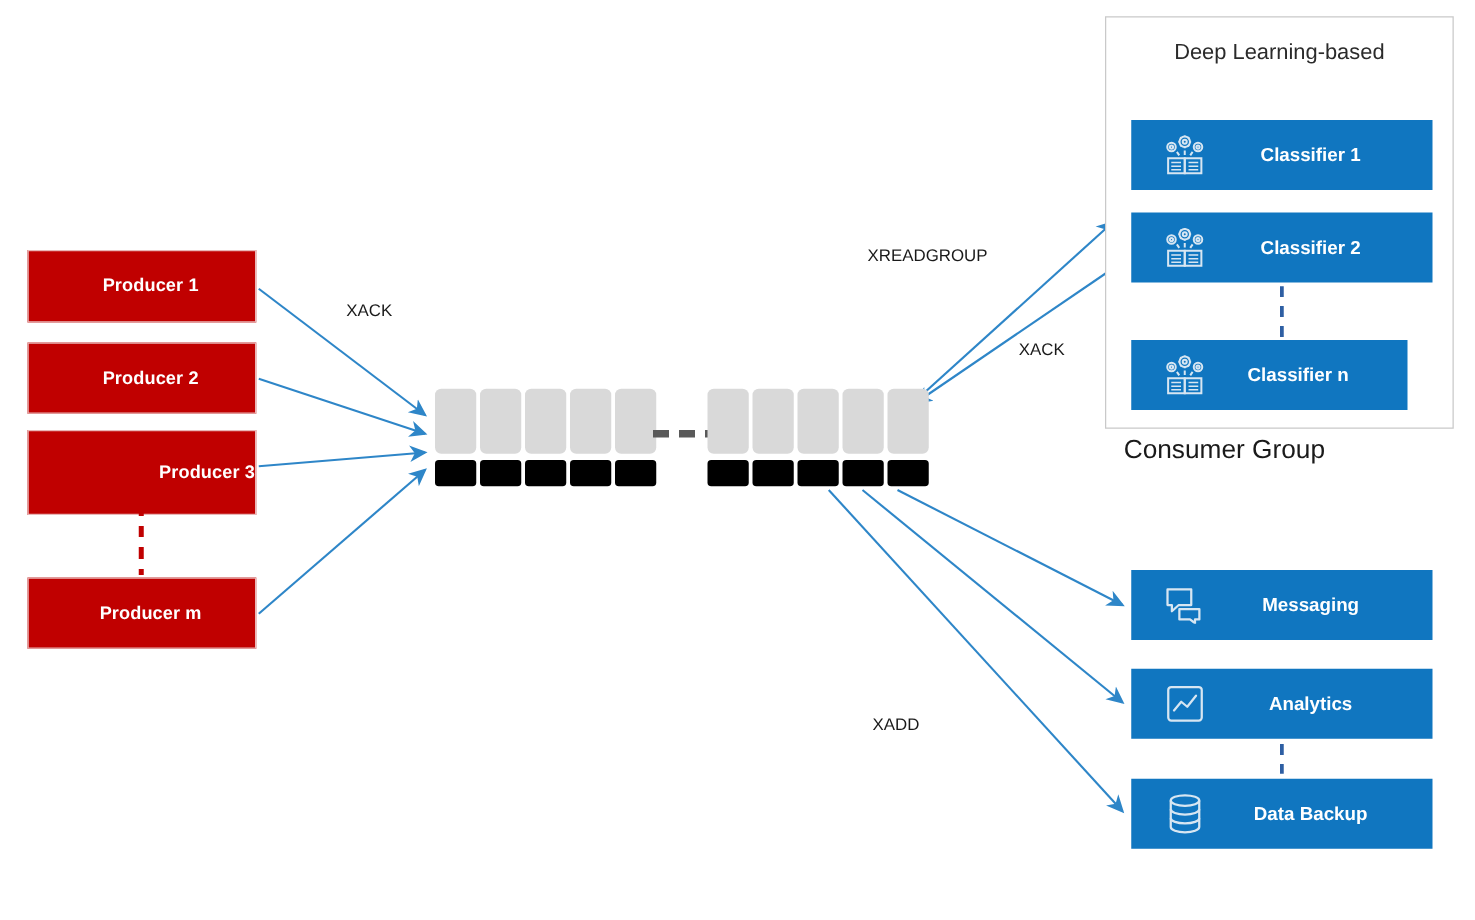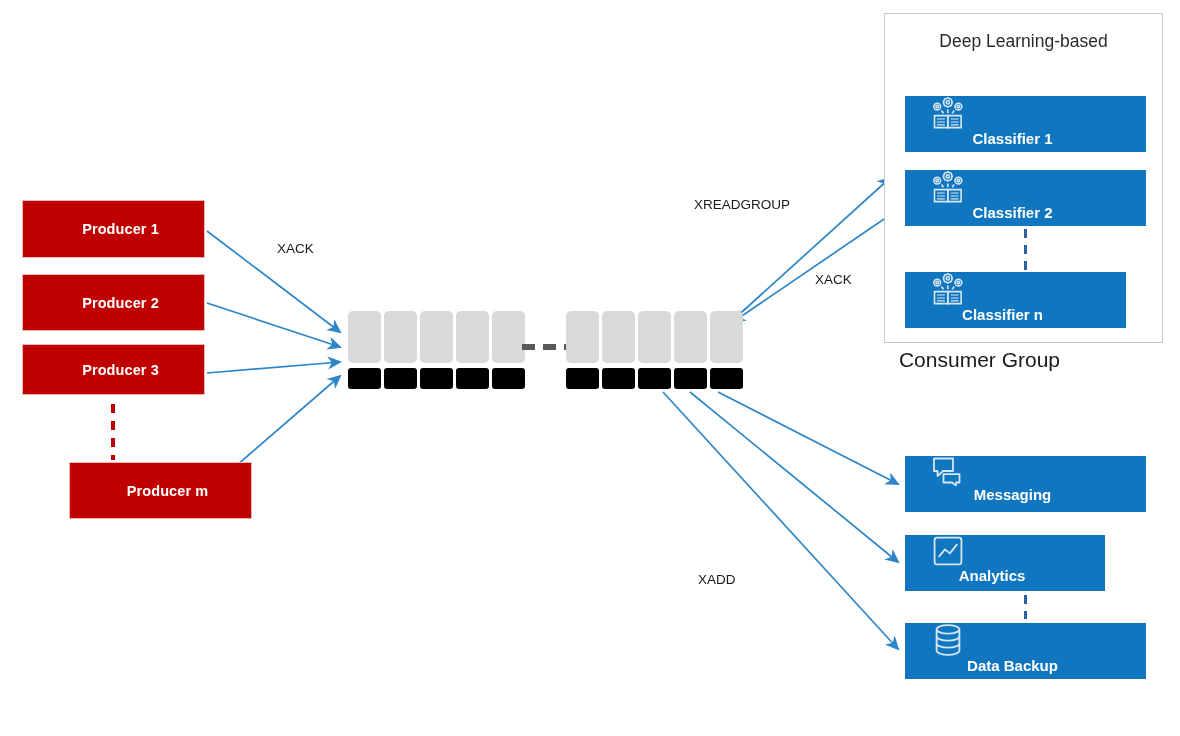--- a/index.html
+++ b/index.html
@@ -84,22 +84,22 @@
     font-size: 21px;
     color: #1a1a1a;
     font-family: "Liberation Sans", sans-serif;
   }
 
   
   .bluebox {
     position: absolute;
     background: #1076C0;
     display: flex;
+    align-items: center;
     box-sizing: border-box;
-    flex-direction: column;
   }
   .bluebox .bb-icon {
     width: 58px;
     display: flex;
     align-items: center;
     justify-content: center;
     margin-left: 14px;
     flex: 0 0 auto;
   }
   .bluebox .bb-label {
@@ -165,25 +165,25 @@
     <line x1="690" y1="392" x2="898" y2="562" stroke="#2E86C8" stroke-width="1.7" marker-end="url(#ah)"></line>
     <line x1="663" y1="392" x2="898" y2="649" stroke="#2E86C8" stroke-width="1.7" marker-end="url(#ah)"></line>
   </svg>
 
   <div class="producer" style="left:22px; top:200px; width:183px; height:58px;">
     <span>Producer 1</span>
   </div>
   <div class="producer" style="left:22px; top:274px; width:183px; height:57px;">
     <span>Producer 2</span>
   </div>
-  <div class="producer" style="left:22px; top:344px; width:183px; height:51px;">
+  <div class="producer" style="left:22px; top:344px; width:183px; height:68px;justify-content:flex-end;">
     <span>Producer 3</span>
   </div>
   <div class="vdash-red" style="left:111px; top:404px; height:56px;"></div>
-  <div class="producer" style="left:22px; top:462px; width:183px; height:57px;margin-left:47px;">
+  <div class="producer" style="left:22px; top:462px; width:183px; height:57px;">
     <span>Producer m</span>
   </div>
 
   <div class="stream-cell" style="left:348px; top:311px; width:33px; height:52px;"></div>
   <div class="stream-cell" style="left:384px; top:311px; width:33px; height:52px;"></div>
   <div class="stream-cell" style="left:420px; top:311px; width:33px; height:52px;"></div>
   <div class="stream-cell" style="left:456px; top:311px; width:33px; height:52px;"></div>
   <div class="stream-cell" style="left:492px; top:311px; width:33px; height:52px;"></div>
 
   <div class="stream-bar" style="left:348px; top:368px; width:33px; height:21px;"></div>
@@ -287,21 +287,21 @@
   <div class="bluebox" style="left:905px; top:456px; width:241px; height:56px;">
     <span class="bb-icon">
       <svg width="34" height="30" viewBox="0 0 34 30" fill="none" stroke="#D7E6F2" stroke-width="1.8" stroke-linejoin="round">
         <path d="M3 2.5 L22 2.5 L22 15 L12 15 L6.5 20 L6.5 15 L3 15 Z"></path>
         <path d="M12.5 18.2 L28.5 18.2 L28.5 26.5 L25 26.5 L25 29.6 L21 26.5 L12.5 26.5 Z"></path>
       </svg>
     </span>
     <span class="bb-label">Messaging</span>
   </div>
 
-  <div class="bluebox" style="left:905px; top:535px; width:200px; height:56px;">
+  <div class="bluebox" style="left:905px; top:535px; width:241px; height:56px;">
     <span class="bb-icon">
       <svg width="32" height="32" viewBox="0 0 32 32" fill="none" stroke="#D7E6F2" stroke-width="1.8" stroke-linejoin="round" stroke-linecap="round">
         <rect x="2.6" y="2.6" width="26.8" height="26.8" rx="2.4"></rect>
         <path d="M7.2 21.4 L13 14.4 L17.8 18.4 L24.8 9.6"></path>
       </svg>
     </span>
     <span class="bb-label">Analytics</span>
   </div>
 
   <div class="vdash-blue" style="left:1024px; top:595px; height:24px;"></div>

